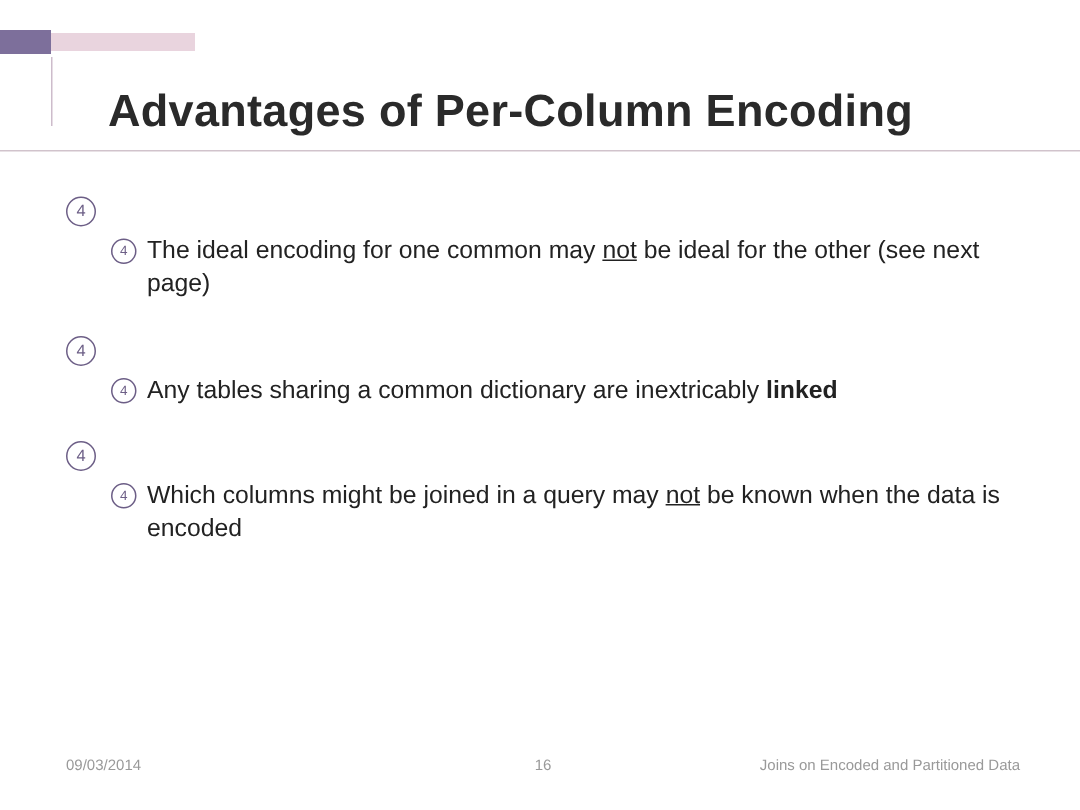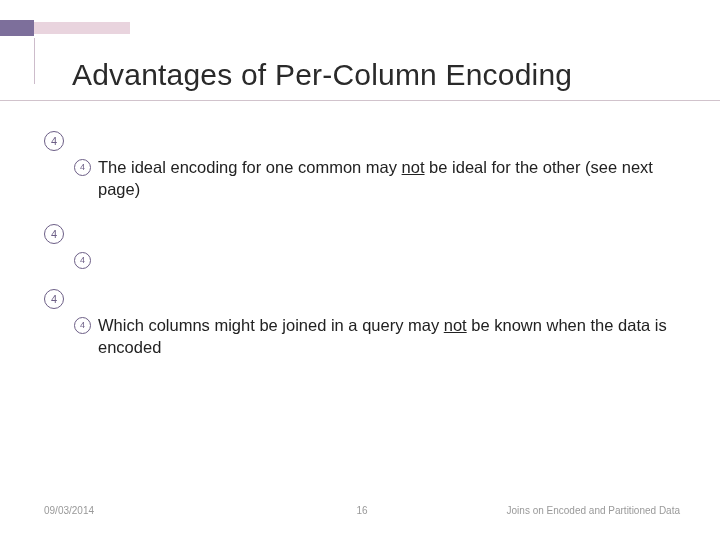--- a/index.html
+++ b/index.html
@@ -34,21 +34,21 @@
     margin-top: 2px;
     width: 96px;
     height: 12px;
     background: #e9d4de;
   }
   .title {
     position: absolute;
     top: 58px;
     left: 72px;
     font-size: 30px;
-    font-weight: 400;
+    font-weight: 700;
     color: #2a2a2a;
     letter-spacing: 0.2px;
     padding-bottom: 6px;
     width: 580px;
   }
   .title-underline {
     position: absolute;
     top: 100px;
     left: 0;
     width: 720px;
@@ -156,20 +156,23 @@
         </span>
       </div>
     </div>
 
     <div class="top-item">
       <div class="top-head">
         <span class="bullet-icon">4</span>
       </div>
       <div class="sub">
         <span class="bullet-icon">4</span>
+        <span class="sub-text">
+          <span>Any tables sharing a common dictionary are inextricably </span><span class="b">linked</span>
+        </span>
       </div>
     </div>
 
     <div class="top-item">
       <div class="top-head">
         <span class="bullet-icon">4</span>
       </div>
       <div class="sub">
         <span class="bullet-icon">4</span>
         <span class="sub-text">

